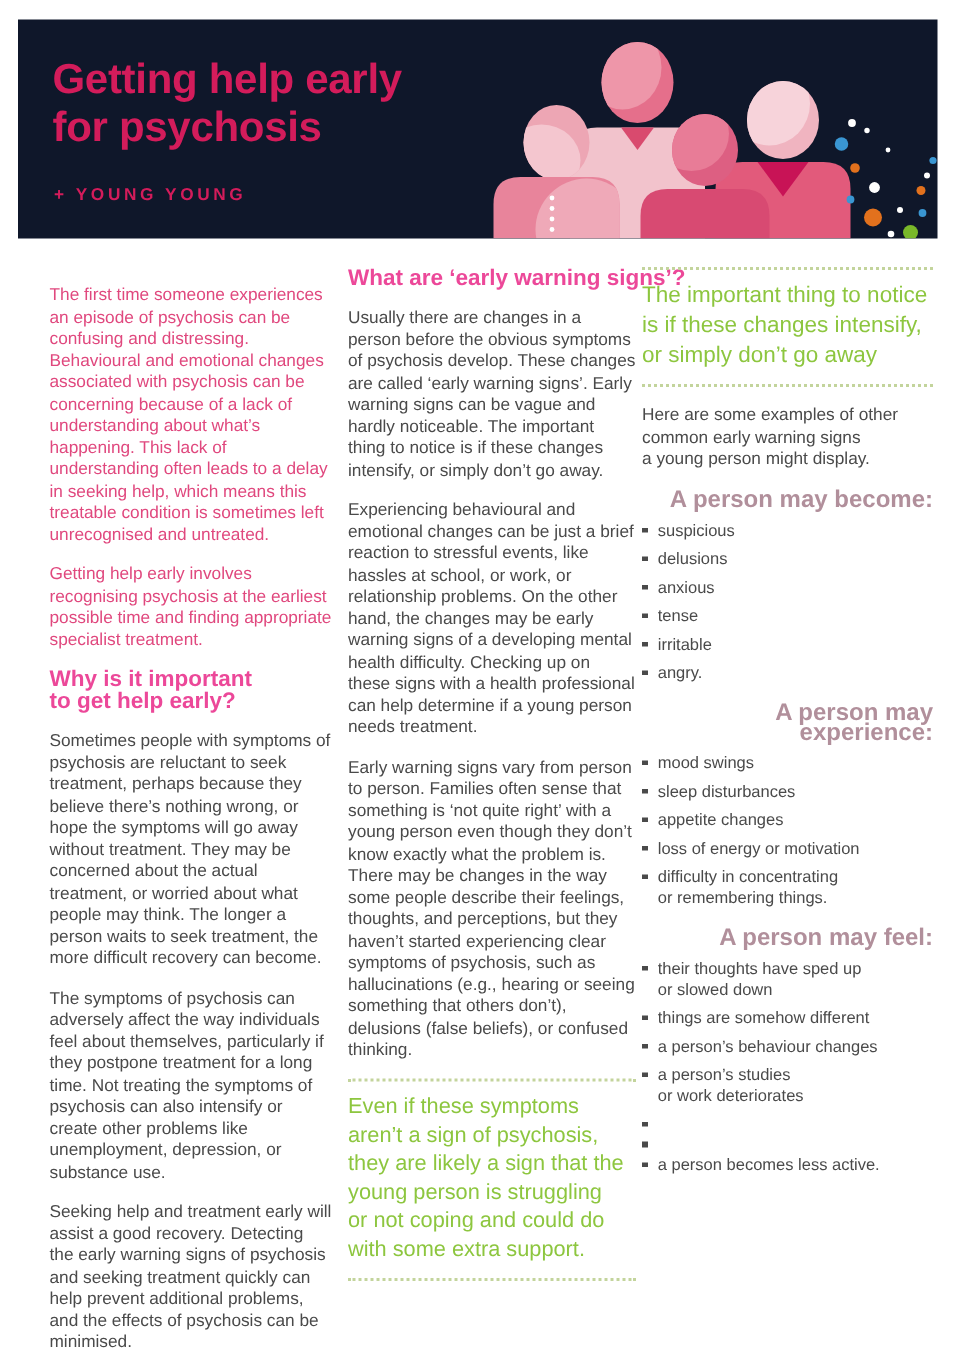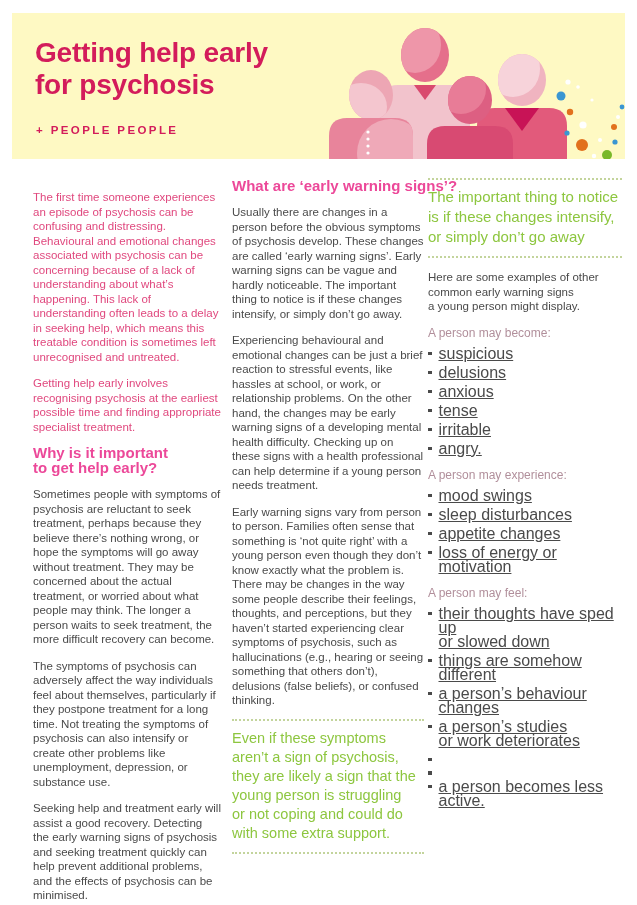--- a/index.html
+++ b/index.html
@@ -3,21 +3,21 @@
 <meta charset="utf-8">
 <style>
   html,body{margin:0;padding:0;}
   body{
     width:637px;height:905px;position:relative;background:#ffffff;
     font-family:"Liberation Sans", sans-serif;color:#4a4a4a;overflow:hidden;
   }
   
   .header{
     position:absolute;left:12px;top:13px;width:613px;height:146px;
-    background:#fef9c3;overflow:hidden;
+    background:#0f172a;overflow:hidden;
   }
   .title{
     position:absolute;left:23px;top:24px;
     font-size:28px;font-weight:bold;color:#d31c5b;
     line-height:1.14;letter-spacing:-0.2px;white-space:pre-line;
   }
   .subtitle{
     position:absolute;left:24px;top:111px;
     font-size:11.5px;font-weight:bold;color:#d31c5b;letter-spacing:2.4px;
   }
@@ -44,40 +44,41 @@
     white-space:pre-line;
   }
   .callout.small{
     margin-top:10px;font-size:14.5px;line-height:19px;padding:8px 0 9px 0;
   }
   .callout.large{
     font-size:15px;line-height:20px;padding:7px 0 9px 0;margin:0 0 12px 0;
   }
   
   h3.group{
-    margin:13px 0 7px 0;font-size:12px;line-height:13px;font-weight:normal;
+    margin:13px 0 7px 0;font-size:16px;line-height:13px;font-weight:bold;
     color:#b18f9b;
+    text-align:right;
   }
   .bullets{margin:0;padding:0;list-style:none;}
   .bullets li{
     display:flex;gap:7px;margin:0 0 5px 0;
-    font-size:16px;line-height:14px;color:#4a4a4a;text-decoration:underline;
+    font-size:11px;line-height:14px;color:#4a4a4a;
   }
   .bullets .dot{
     flex:none;width:3.5px;height:3.5px;background:#4a4a4a;margin-top:5px;
   }
   .bullets .li-text{white-space:pre-line;}
 </style>
 </head>
 <body>
 
 <div class="header">
   <div class="title">Getting help early
 for psychosis</div>
-  <div class="subtitle">+ PEOPLE PEOPLE</div>
+  <div class="subtitle">+ YOUNG YOUNG</div>
 
   <svg class="illustration" viewBox="0 0 310 146" xmlns="http://www.w3.org/2000/svg" aria-hidden="true">
     <defs>
       <clipPath id="headA">
           <ellipse cx="56" cy="82" rx="22" ry="25"></ellipse>
         </clipPath>
       <clipPath id="headB">
           <ellipse cx="110" cy="42" rx="24" ry="27"></ellipse>
         </clipPath>
       <clipPath id="headC">
@@ -224,20 +225,25 @@
         <span class="li-text">sleep disturbances</span>
       </li>
     <li>
         <span class="dot"></span>
         <span class="li-text">appetite changes</span>
       </li>
     <li>
         <span class="dot"></span>
         <span class="li-text">loss of energy or motivation</span>
       </li>
+    <li>
+        <span class="dot"></span>
+        <span class="li-text">difficulty in concentrating
+or remembering things.</span>
+      </li>
   </ul>
 
   <h3 class="group">A person may feel:</h3>
   <ul class="bullets">
     <li>
         <span class="dot"></span>
         <span class="li-text">their thoughts have sped up
 or slowed down</span>
       </li>
     <li>

